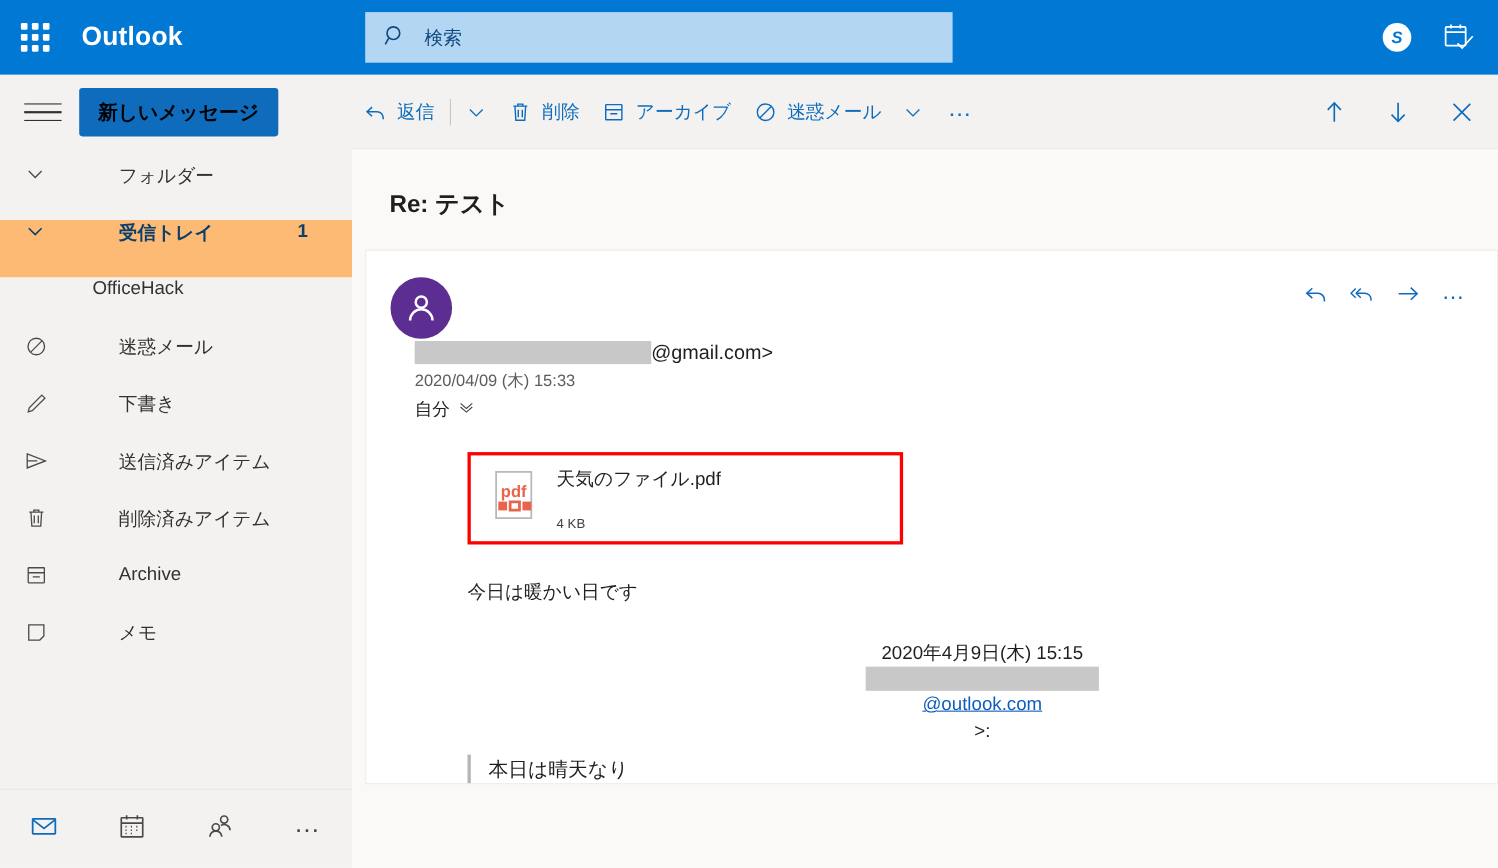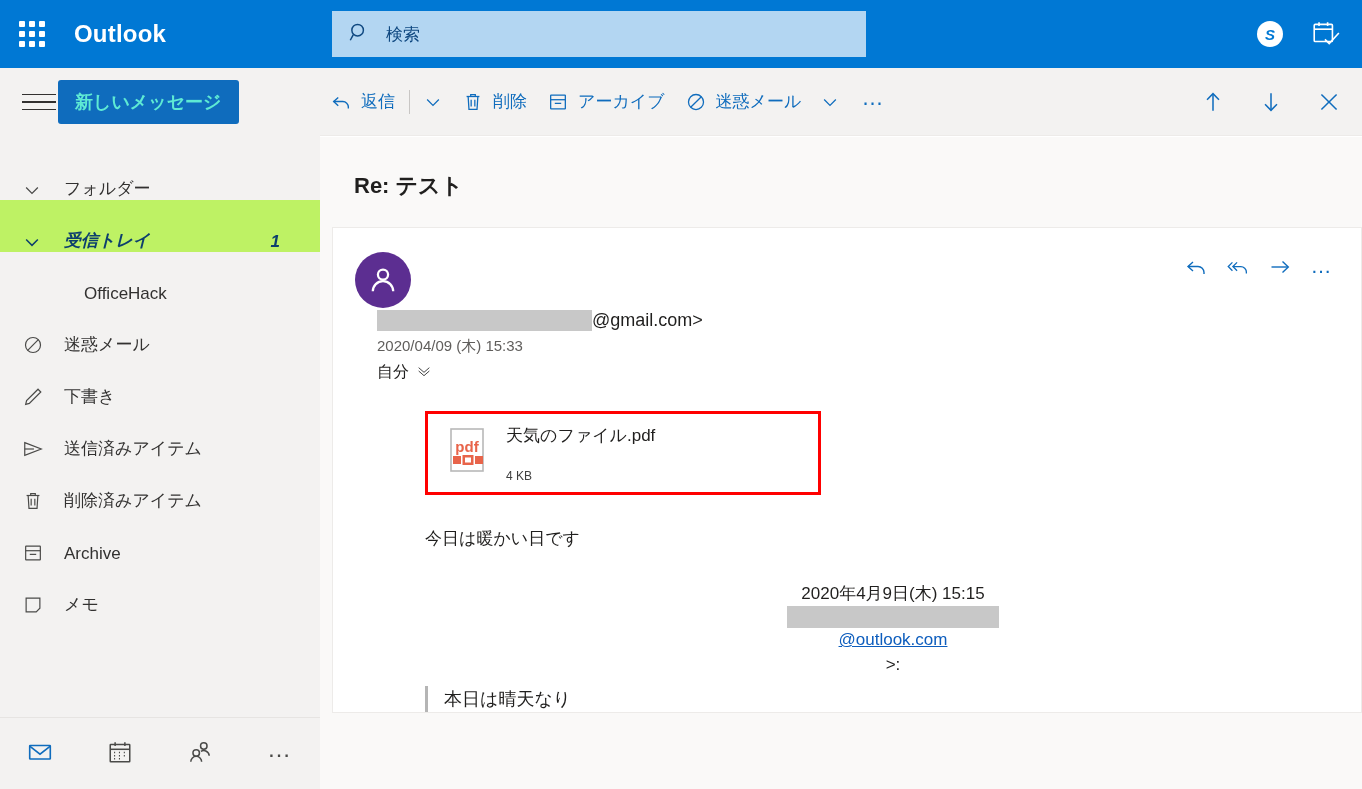--- a/index.html
+++ b/index.html
@@ -62,34 +62,34 @@
 
   
   .sidebar {
     position: absolute; top: 68px; left: 0; width: 320px; height: 721px;
     background: #f3f2f1;
   }
   .sidebar-top { height: 68px; display: flex; align-items: center; padding-left: 22px; }
   .hamburger { width: 34px; display: flex; flex-direction: column; gap: 6px; cursor: pointer; }
   .hamburger i { display: block; height: 1.5px; background: #323130; width: 100%; }
   .newmsg {
-    margin-left: 2px; background: #0f6cbd; color: #5eead4; border: none; border-radius: 3px;
+    margin-left: 16px; background: #0f6cbd; color: #000000; border: none; border-radius: 3px;
     height: 44px; padding: 0 17px; font-size: 18px; font-weight: bold; cursor: pointer;
     font-family: inherit;
   }
   .folders { padding-top: 12px; }
   .frow {
-    display: flex; align-items: flex-end; height: 52px; padding-left: 22px;
-    font-size: 17px; color: #323130; cursor: pointer; position: relative;
+    display: flex; align-items: flex-start; height: 52px; padding-left: 22px;
+    font-size: 17px; color: #323130; cursor: pointer; position: relative; gap: 44px;
   }
   .frow .fchev { width: 42px; display: flex; align-items: center; color: #4a4a48; }
   .frow .ficon { width: 42px; display: flex; align-items: center; color: #4a4a48; }
   .frow .flabel { flex: 1; }
   .frow .fcount { margin-right: 40px; font-size: 17px; }
-  .frow.selected { background: #bef264; color: #0d3f6d; font-weight: bold; font-style: italic; }
+  .frow.selected { background: #fdba74; color: #0d3f6d; font-weight: bold; }
   .frow.selected .fchev { color: #0d3f6d; }
   .frow.child { padding-left: 84px; }
 
   .bottomnav {
     position: absolute; bottom: 0; left: 0; width: 320px; height: 72px;
     border-top: 1px solid #e6e4e2;
     display: flex; align-items: center;
   }
   .bnav { width: 80px; display: flex; align-items: center; justify-content: center; cursor: pointer; color: #4a4a48; }
   .bnav.active { color: #0f6cbd; }

